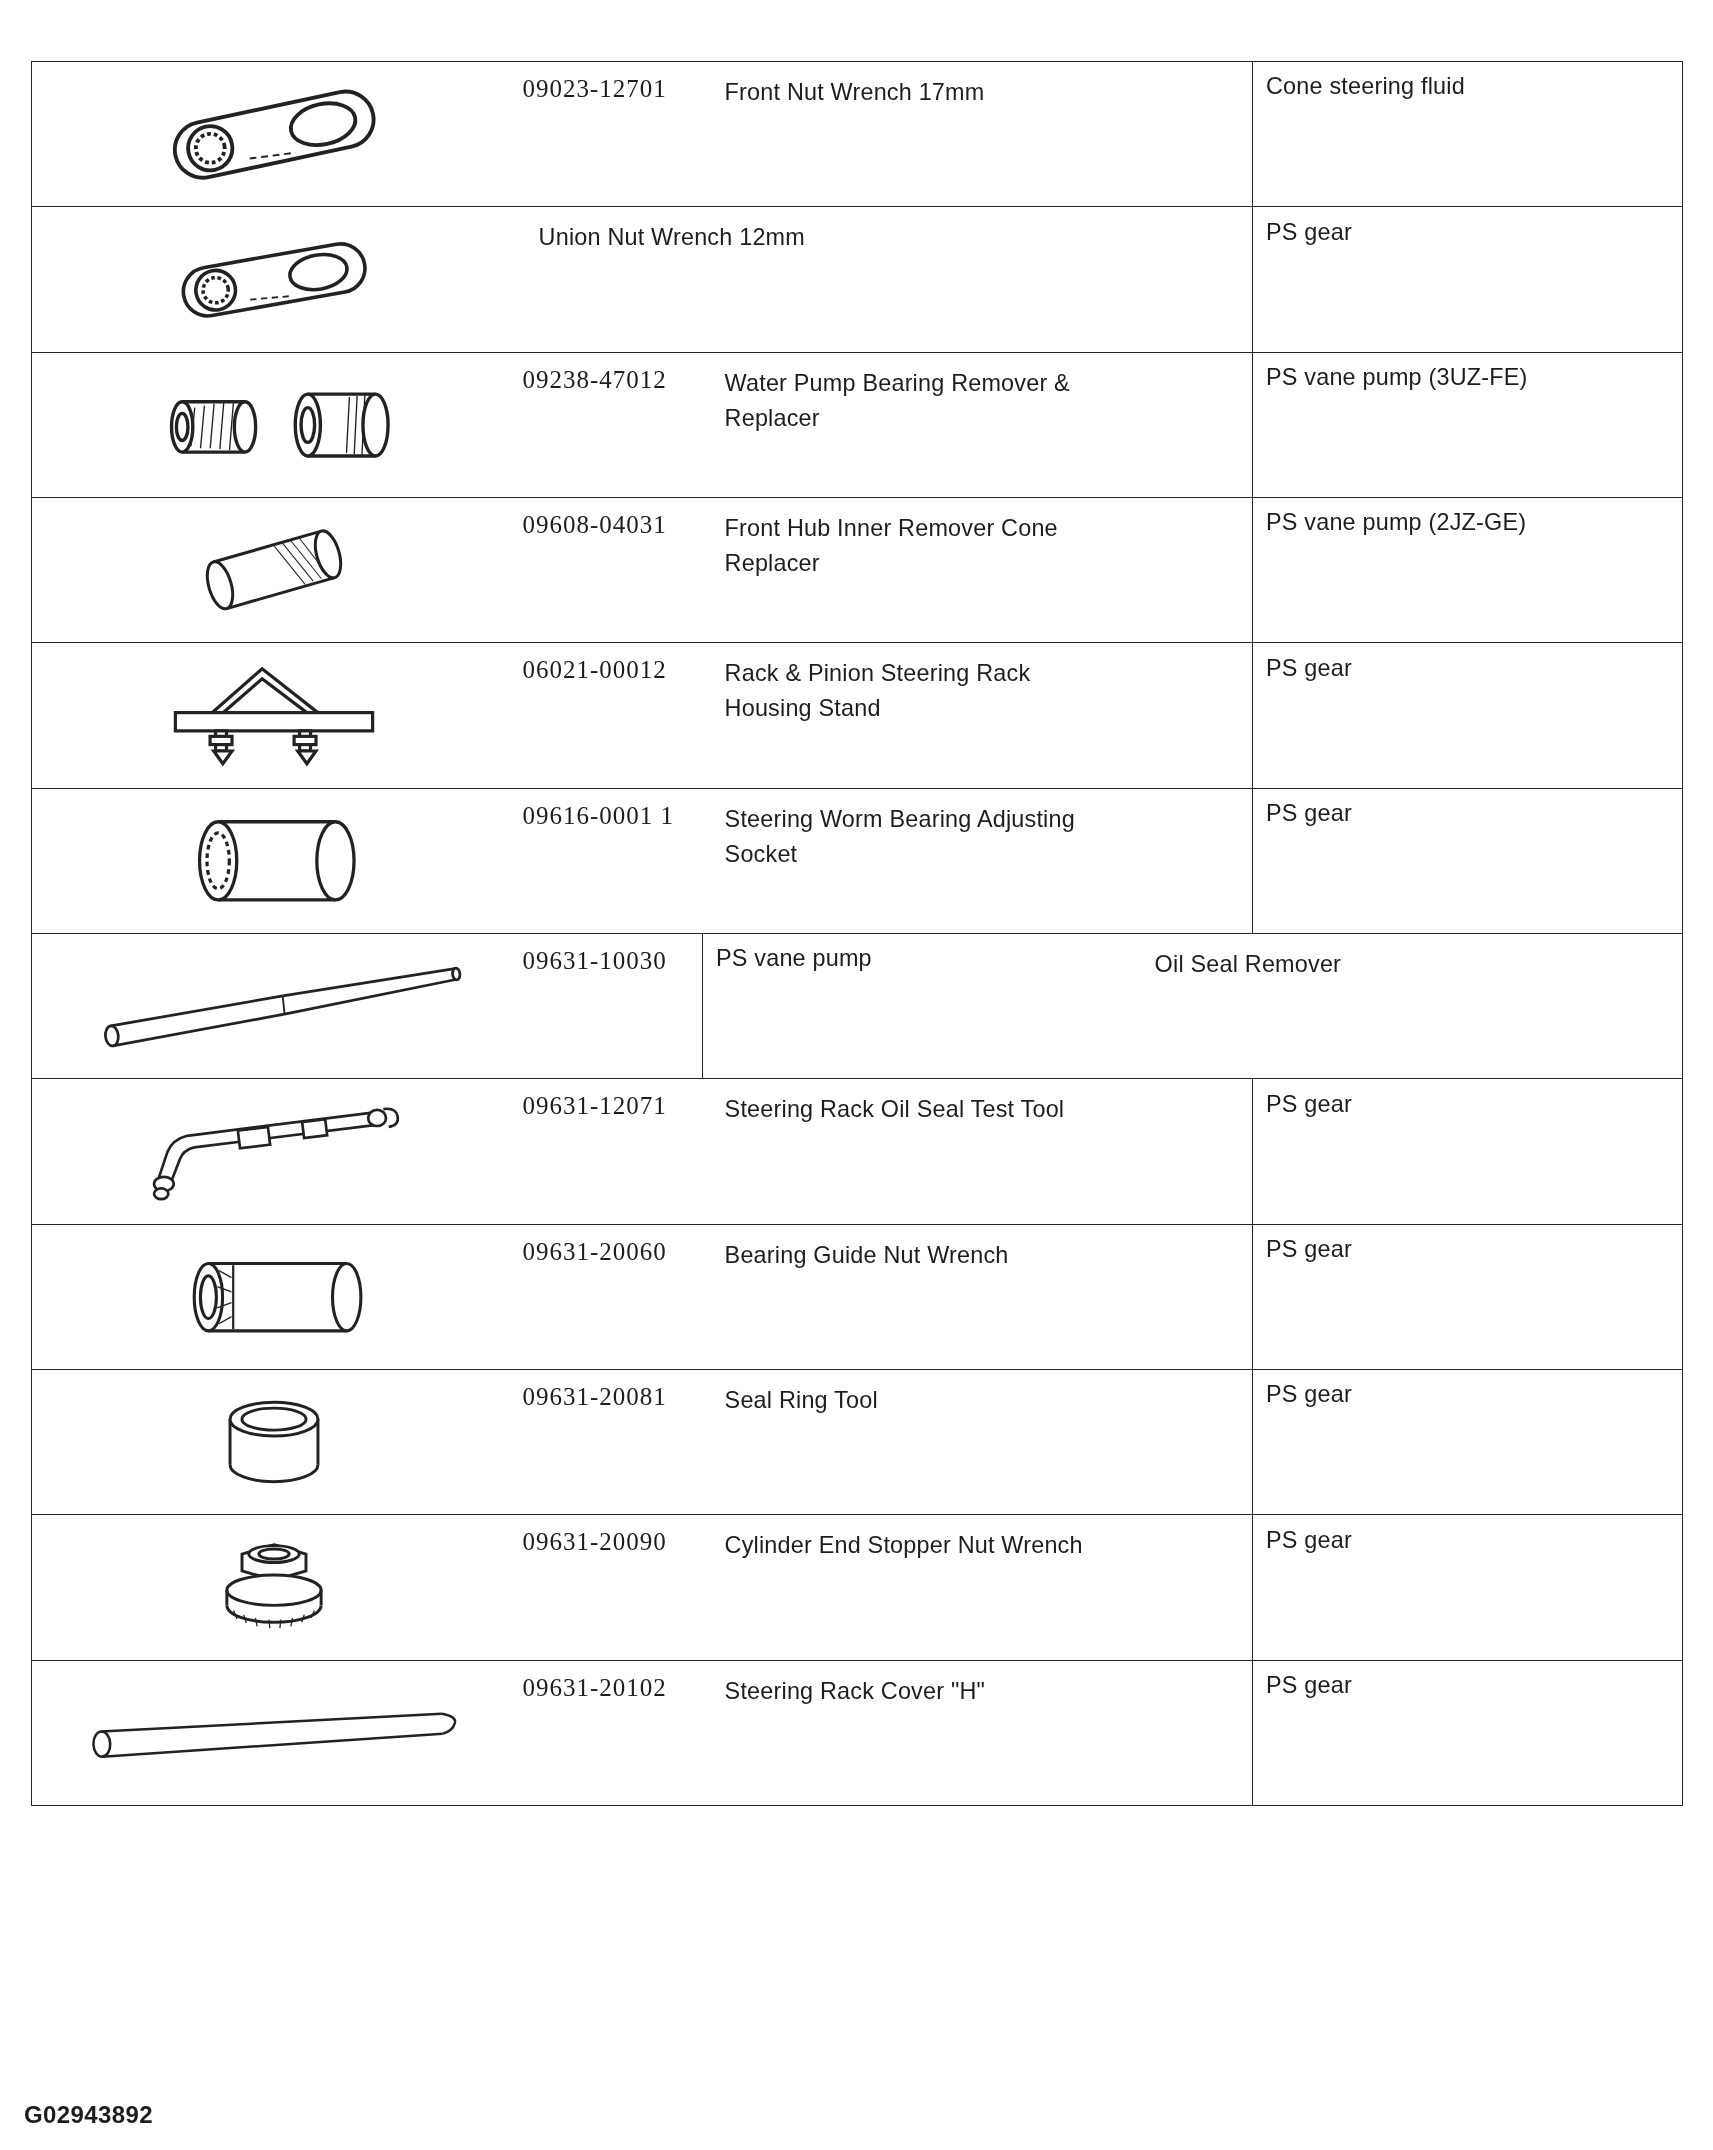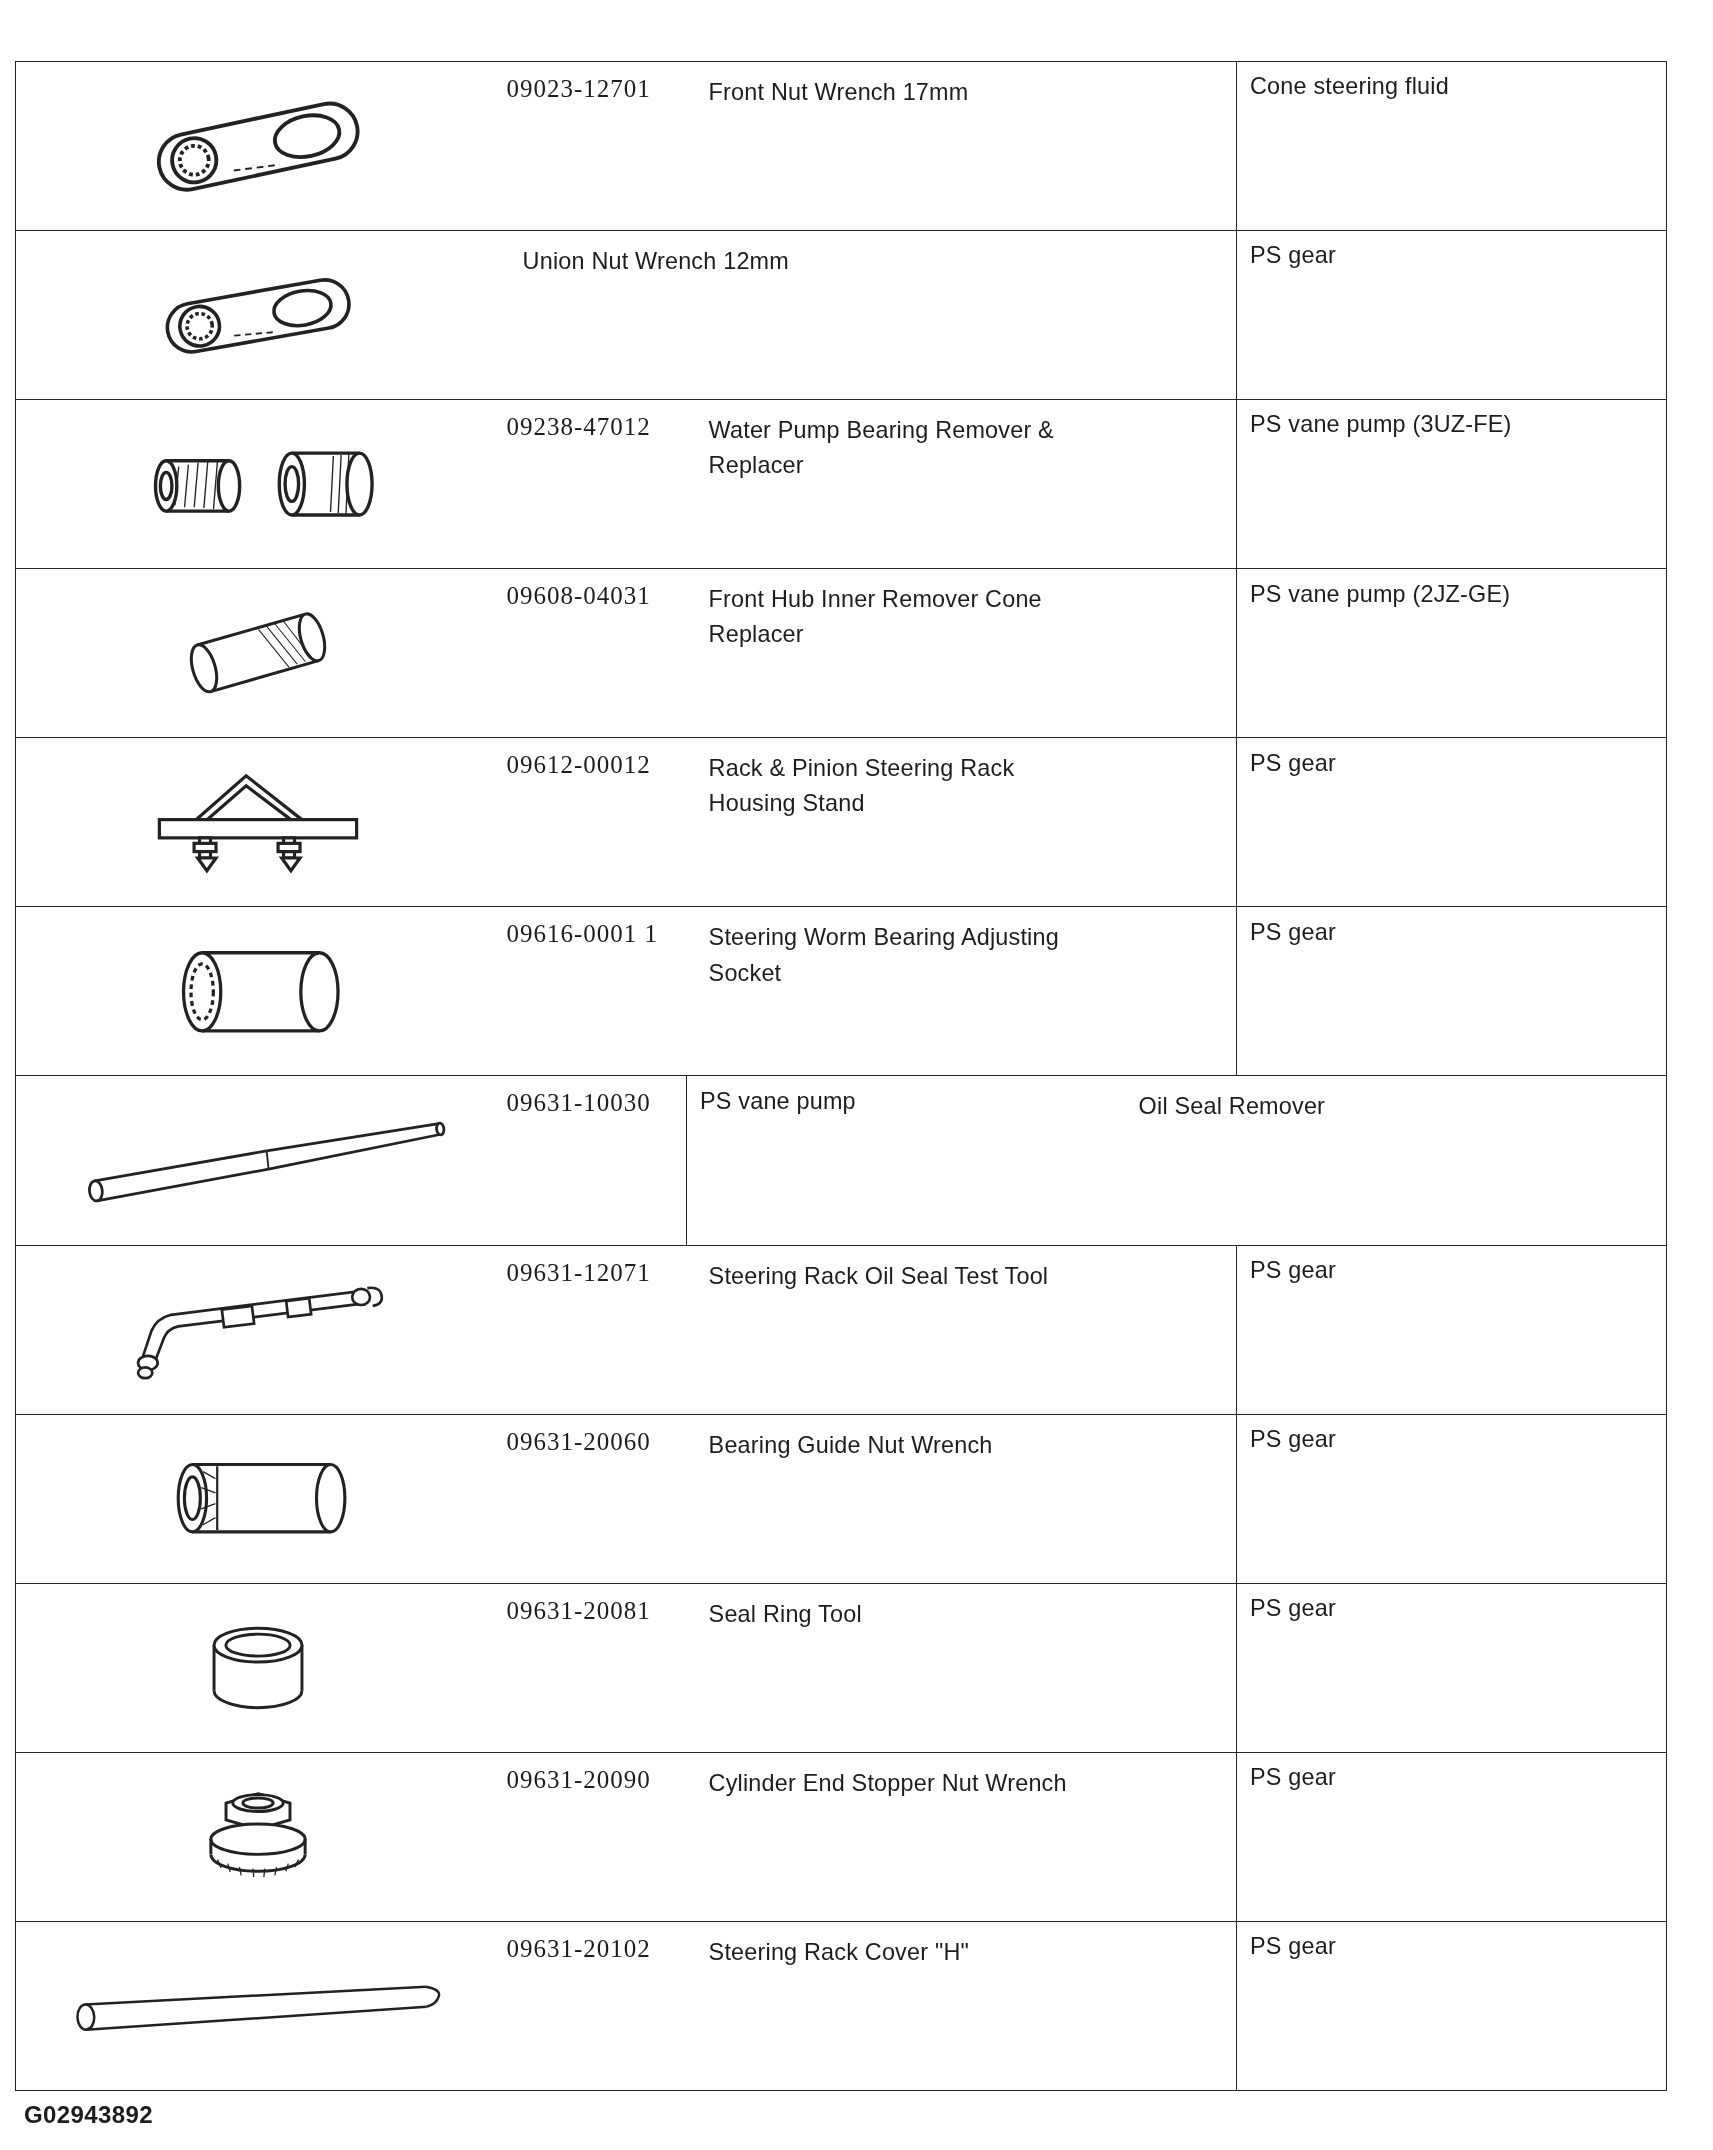--- a/index.html
+++ b/index.html
@@ -7,24 +7,24 @@
     width: 1713px;
     height: 2151px;
     background: #ffffff;
     position: relative;
     font-family: "Liberation Sans", sans-serif;
     color: #1d1d1d;
     overflow: hidden;
   }
   .doc-table {
     position: absolute;
-    left: 15px;
+    left: 31px;
     top: 61px;
     width: 1652px;
-    height: 2030px;
+    height: 1745px;
     border: 1.6px solid #262626;
     display: flex;
     flex-direction: column;
     background: #fff;
     box-sizing: border-box;
   }
   .row {
     flex: 1 1 0;
     display: flex;
     border-bottom: 1.6px solid #262626;
@@ -165,21 +165,21 @@
         <rect x="42" y="62" width="216" height="20"></rect>
         <rect x="86" y="82" width="12" height="22"></rect>
         <rect x="80" y="88" width="24" height="9"></rect>
         <path d="M84 104 h20 l-10 14 z"></path>
         <rect x="178" y="82" width="12" height="22"></rect>
         <rect x="172" y="88" width="24" height="9"></rect>
         <path d="M176 104 h20 l-10 14 z"></path>
       </g>
     </svg>
       </div>
-    <div class="cell cell-part"><span class="txt">09612-00012</span></div>
+    <div class="cell cell-part"><span class="txt">06021-00012</span></div>
     <div class="cell cell-name"><span class="txt">Rack &amp; Pinion Steering Rack
 Housing Stand</span></div>
     <div class="cell cell-app"><span class="txt">PS gear</span></div>
   </div>
 
   <div class="row">
     <div class="cell cell-illus">
         <svg class="tool-svg" width="242" viewBox="0 0 260 120">
       <g fill="#fff" stroke="#222" stroke-width="3.5">
         <path d="M70 18 H196"></path>

